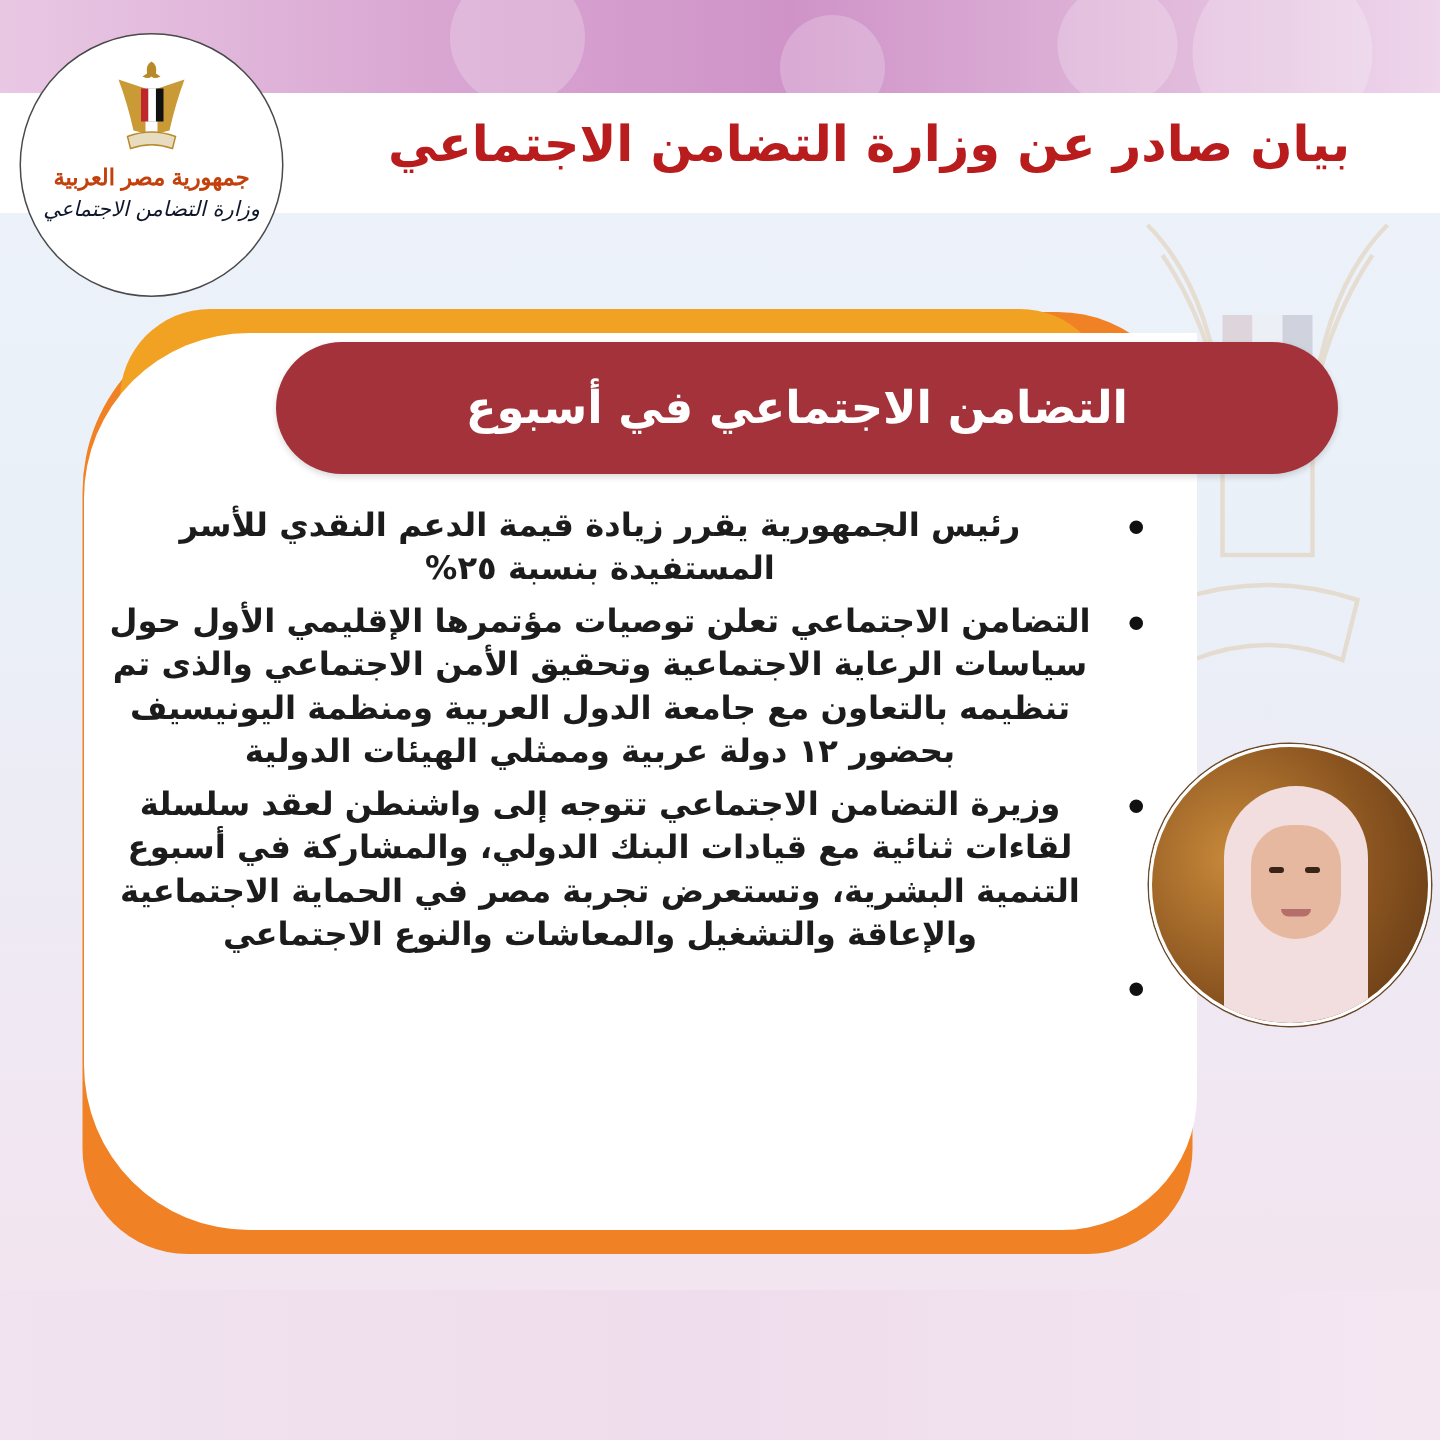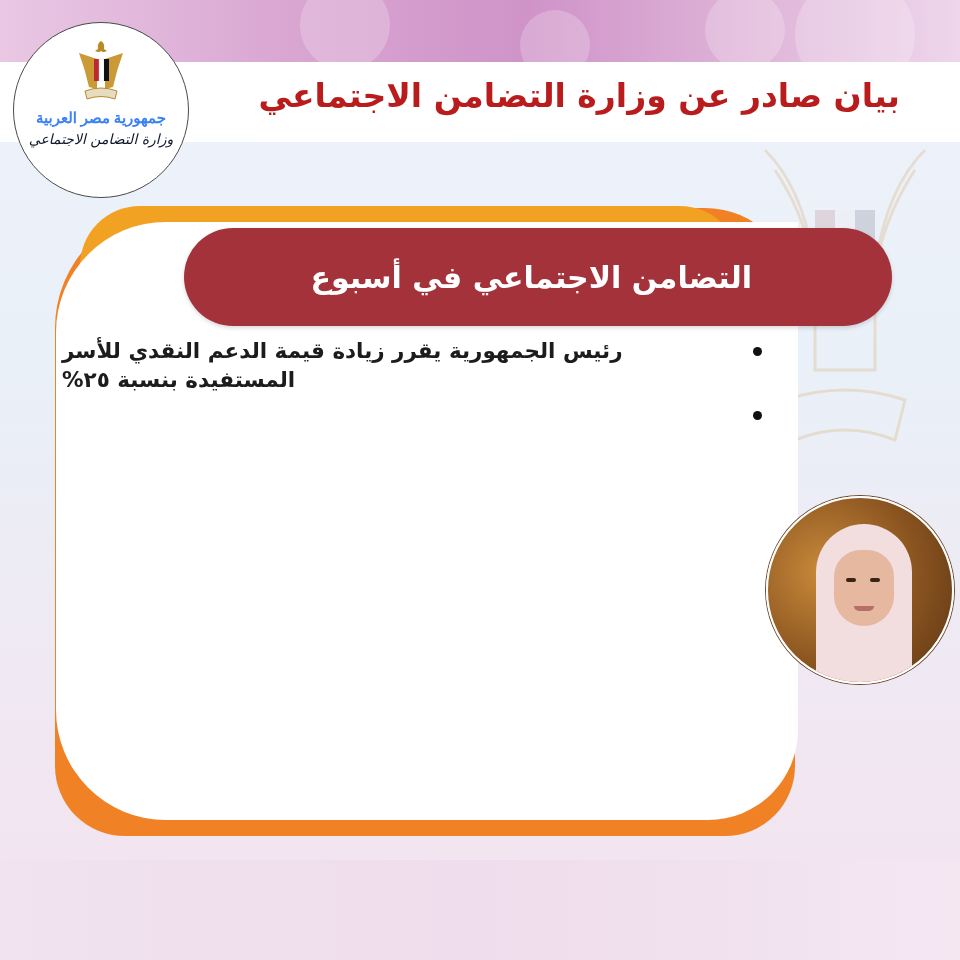--- a/index.html
+++ b/index.html
@@ -26,22 +26,22 @@
     position: absolute; left: 745px; top: 110px; width: 200px; height: 360px; opacity: 0.35;
   }
   .logo {
     position: absolute; left: 13px; top: 22px; width: 176px; height: 176px;
     border-radius: 50%; background: #fff; border: 1.5px solid #4a4a4a;
     display: flex; flex-direction: column; align-items: center; justify-content: flex-start;
     padding-top: 16px;
   }
   .logo-eagle { width: 52px; height: 64px; }
   .logo-line1 {
-    margin-top: 6px; font-family: Liberation Serif, serif; font-weight: bold;
-    font-size: 15px; color: #3b82f6; direction: rtl;
+    margin-top: 6px; font-family: Liberation Sans, sans-serif; font-weight: bold;
+    font-size: 15px; color: #c2410c; direction: rtl;
   }
   .logo-line2 {
     margin-top: 4px; font-family: "DejaVu Serif", serif; font-size: 14px; color: #0f172a; direction: rtl;
     font-style: italic;
   }
   .header-title {
     position: absolute; right: 60px; top: 76px; direction: rtl;
     font-family: "DejaVu Sans", sans-serif; font-weight: bold; font-size: 33px; color: #b91c1c;
     letter-spacing: 0px;
   }
@@ -51,37 +51,37 @@
   }
   .orange-top {
     position: absolute; left: 80px; top: 206px; width: 660px; height: 60px;
     background: #f2a222; border-radius: 60px 60px 0 0;
   }
   .card {
     position: absolute; left: 56px; top: 222px; width: 742px; height: 598px;
     background: #ffffff; border-radius: 110px 0 90px 110px;
   }
   .pill {
-    position: absolute; left: 184px; top: 228px; width: 708px; height: 98px;
+    position: absolute; left: 184px; top: 228px; width: 708px; height: 88px;
     background: #a3323a; border-radius: 49px;
     display: flex; align-items: center; justify-content: flex-end; padding-right: 140px;
     box-shadow: 0 2px 4px rgba(0,0,0,0.15);
   }
   .pill-title {
     direction: rtl; font-family: "DejaVu Sans", sans-serif; font-weight: bold;
     font-size: 30px; color: #ffffff;
   }
   .bullets {
     position: absolute; left: 62px; top: 336px; width: 710px;
     direction: rtl; list-style: none;
   }
   .bullet {
     position: relative; padding-right: 34px; margin-bottom: 6px;
     font-family: "DejaVu Sans", sans-serif; font-weight: bold; font-size: 21.5px;
-    line-height: 29px; color: #1c1c1c; text-align: left;
+    line-height: 29px; color: #1c1c1c; text-align: center;
   }
   .bullet-dot {
     position: absolute; right: 10px; top: 11px; width: 9px; height: 9px;
     border-radius: 50%; background: #111;
   }
   .photo {
     position: absolute; left: 766px; top: 496px; width: 188px; height: 188px;
     border-radius: 50%; overflow: hidden; border: 2px solid #fff;
     box-shadow: 0 0 0 1px #6a4a2a;
     background: radial-gradient(circle at 30% 40%, #c98a3a 0%, #8a5420 55%, #5a3412 100%);
@@ -148,20 +148,28 @@
   <span class="pill-title">التضامن الاجتماعي في أسبوع</span>
 </div>
 
 <ul class="bullets">
   <li class="bullet">
     <span class="bullet-dot"></span>
     <span>رئيس الجمهورية يقرر زيادة قيمة الدعم النقدي للأسر المستفيدة بنسبة ٢٥%</span>
   </li>
   <li class="bullet">
     <span class="bullet-dot"></span>
+    <span>التضامن الاجتماعي تعلن توصيات مؤتمرها الإقليمي الأول حول سياسات الرعاية الاجتماعية وتحقيق الأمن الاجتماعي والذى تم تنظيمه بالتعاون مع جامعة الدول العربية ومنظمة اليونيسيف بحضور ١٢ دولة عربية وممثلي الهيئات الدولية</span>
+  </li>
+  <li class="bullet">
+    <span class="bullet-dot"></span>
+    <span>وزيرة التضامن الاجتماعي تتوجه إلى واشنطن لعقد سلسلة لقاءات ثنائية مع قيادات البنك الدولي، والمشاركة في أسبوع التنمية البشرية، وتستعرض تجربة مصر في الحماية الاجتماعية والإعاقة والتشغيل والمعاشات والنوع الاجتماعي</span>
+  </li>
+  <li class="bullet">
+    <span class="bullet-dot"></span>
   </li>
 </ul>
 
 <div class="photo">
   <div class="photo-hijab"></div>
   <div class="photo-face"></div>
   <div class="photo-eye" style="left:78px;"></div>
   <div class="photo-eye" style="left:102px;"></div>
   <div class="photo-mouth"></div>
 </div>

